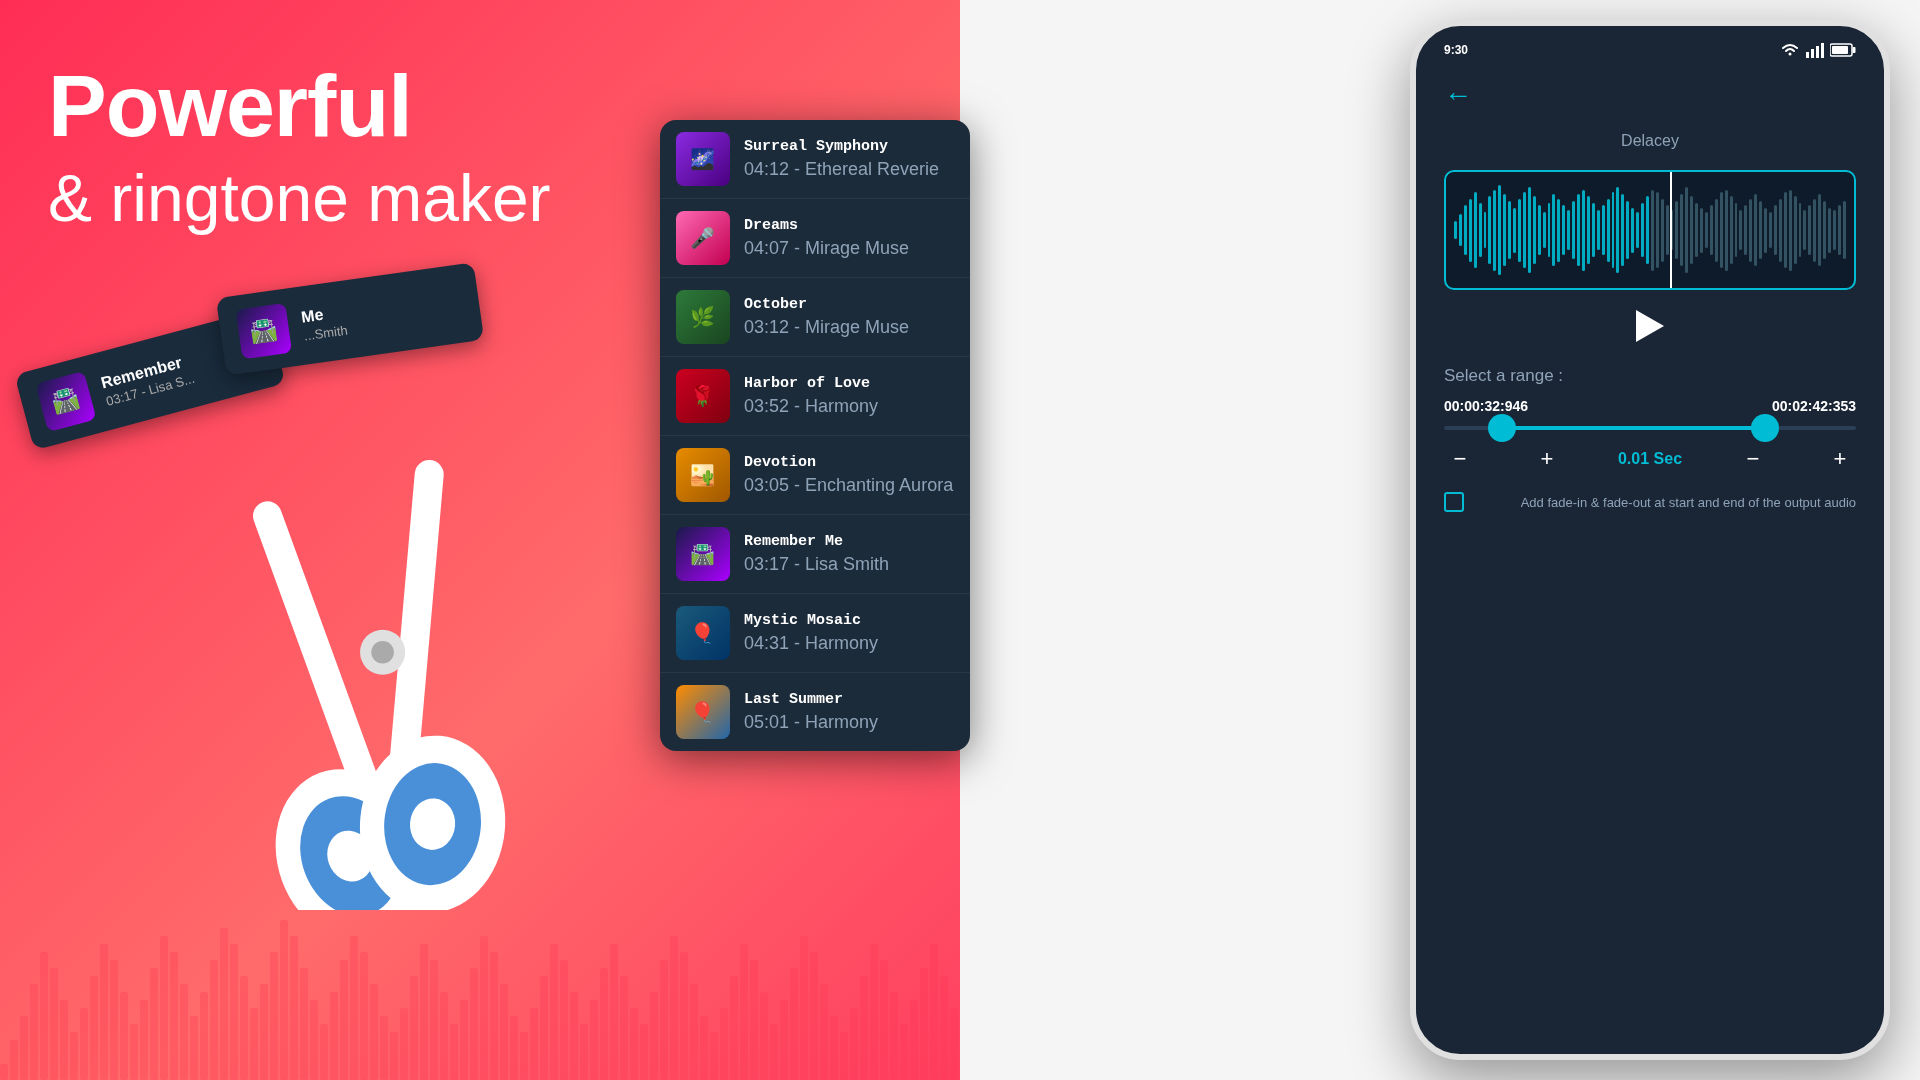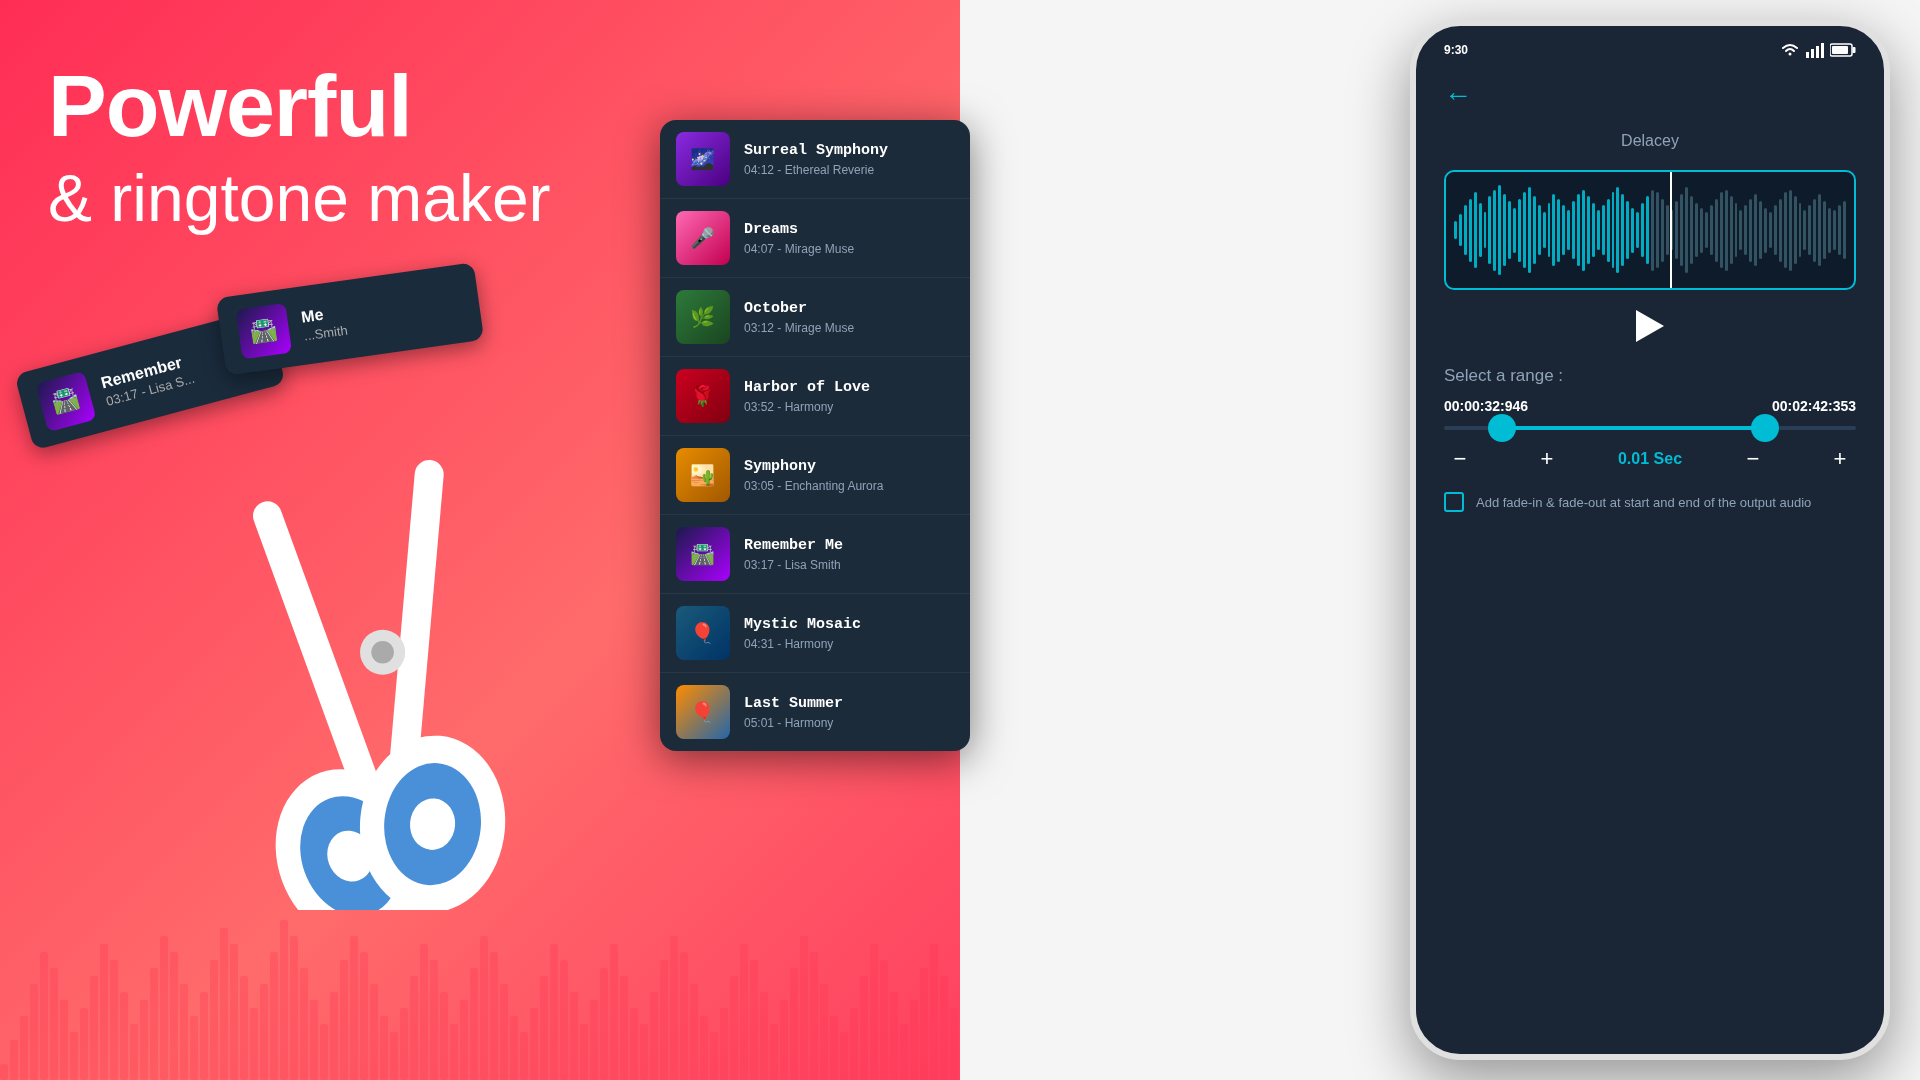--- a/index.html
+++ b/index.html
@@ -151,21 +151,21 @@
     }
     .song-info {
       color: white;
     }
     .song-title {
       font-size: 15px;
       font-weight: 600;
       font-family: Liberation Mono, monospace;
     }
     .song-meta {
-      font-size: 12px;
+      font-size: 18px;
       color: #8fa3b8;
       margin-top: 4px;
     }
 
     
     .phone-mockup {
       position: absolute;
       right: 30px;
       top: 20px;
       width: 480px;
@@ -327,20 +327,21 @@
       color: #00bcd4;
       font-size: 16px;
       font-weight: 600;
     }
 
     
     .fade-row {
       display: flex;
       align-items: center;
       gap: 12px;
+      justify-content: space-between;
     }
     .fade-checkbox {
       width: 20px;
       height: 20px;
       border: 2px solid #00bcd4;
       border-radius: 3px;
       background: transparent;
       flex-shrink: 0;
     }
     .fade-text {
@@ -557,21 +558,21 @@
       <div class="song-info">
       <div class="song-title">Harbor of Love</div>
       <div class="song-meta">03:52 - Harmony</div>
     </div>
     </div>
     <div class="music-list-item">
       <div class="song-thumb thumb-orange">
         <div class="thumb-icon">🏜️</div>
       </div>
       <div class="song-info">
-      <div class="song-title">Symphony</div>
+      <div class="song-title">Devotion</div>
       <div class="song-meta">03:05 - Enchanting Aurora</div>
     </div>
     </div>
     <div class="music-list-item">
       <div class="song-thumb thumb-highway">
         <div class="thumb-icon">🛣️</div>
       </div>
       <div class="song-info">
       <div class="song-title">Remember Me</div>
       <div class="song-meta">03:17 - Lisa Smith</div>

